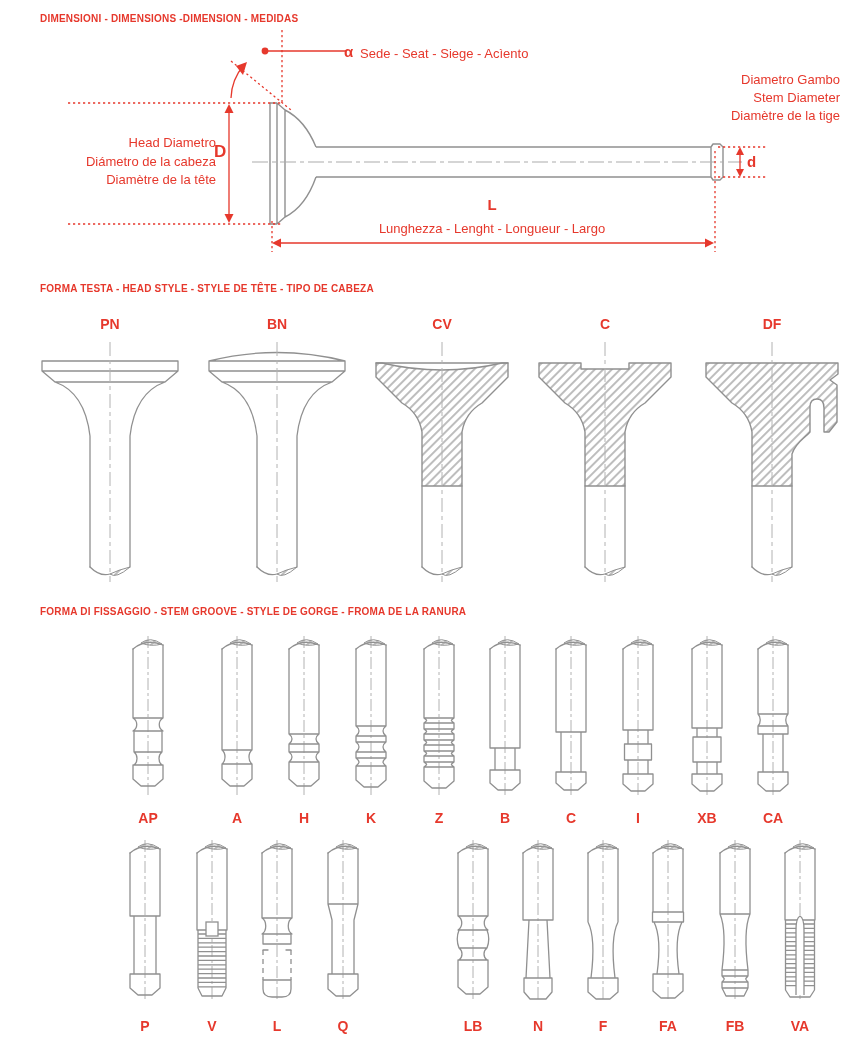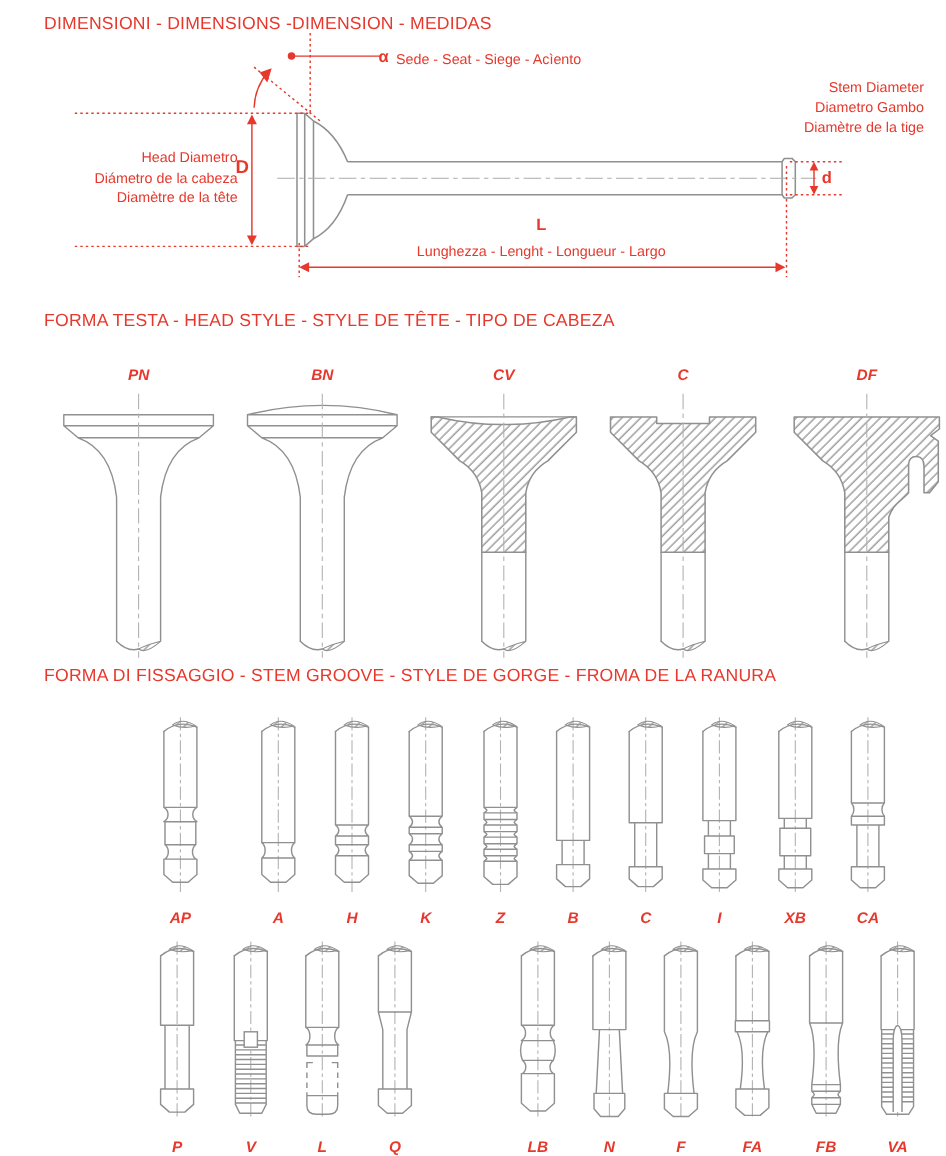--- a/index.html
+++ b/index.html
@@ -1,25 +1,25 @@
 <!DOCTYPE html>
 <html style="--red: #e6382c;"><head>
 <meta charset="utf-8">
 <style>
   :root{ --red:#e6382c; --gray:#909090; }
   html,body{margin:0;padding:0;background:#fff;}
   .page{position:relative;width:860px;height:1051px;background:#fff;
         font-family:"Liberation Sans",sans-serif;overflow:hidden;}
   .abs{position:absolute;}
-  .sec-title{position:absolute;left:40px;color:var(--red);font-weight:400;
-             font-size:16px;letter-spacing:.2px;white-space:nowrap;}
+  .sec-title{position:absolute;left:40px;color:var(--red);font-weight:700;
+             font-size:10px;letter-spacing:.2px;white-space:nowrap;}
   .lab{position:absolute;color:var(--red);font-size:13px;line-height:18.5px;white-space:nowrap;}
   .lab div{white-space:nowrap;}
   .sym{position:absolute;color:var(--red);font-weight:700;}
-  figure{margin:16px;padding:0;font-style:italic;}
+  figure{margin:0;padding:0;}
   .fig-head{position:absolute;top:316px;width:160px;}
   .fig-head .code{display:block;text-align:center;color:var(--red);
                   font-weight:700;font-size:14px;height:16px;}
   .fig-head svg{display:block;margin-top:4px;}
   .fig-stem{position:absolute;width:60px;}
   .r1{top:634px;} .r2{top:838px;}
   .fig-stem svg{display:block;}
   .fig-stem .code{display:block;text-align:center;color:var(--red);
                   font-weight:700;font-size:14px;margin-top:12px;}
   .r2 .code{margin-top:16px;}
@@ -72,22 +72,22 @@
   <div class="lab" style="left:360px;top:45px">Sede - Seat - Siege - Acìento</div>
 
   <div class="lab" style="left:6px;top:134px;width:210px;text-align:right">
     <div>Head Diametro</div>
     <div>Diámetro de la cabeza</div>
     <div>Diamètre de la tête</div>
   </div>
   <div class="sym" style="left:214px;top:142px;font-size:17px">D</div>
 
   <div class="lab" style="left:590px;top:71px;width:250px;text-align:right;line-height:18px">
+    <div>Diametro Gambo</div>
     <div>Stem Diameter</div>
-    <div>Diametro Gambo</div>
     <div>Diamètre de la tige</div>
   </div>
   <div class="sym" style="left:747px;top:153px;font-size:15px">d</div>
 
   <div class="sym" style="left:452px;top:196px;width:80px;text-align:center;font-size:15px">L</div>
   <div class="lab" style="left:292px;top:220px;width:400px;text-align:center">Lunghezza - Lenght - Longueur - Largo</div>
 
   <div class="sec-title" style="top:283px">FORMA TESTA - HEAD STYLE - STYLE DE TÊTE - TIPO DE CABEZA</div>
 
   <figure class="fig-head" style="left:30px">

